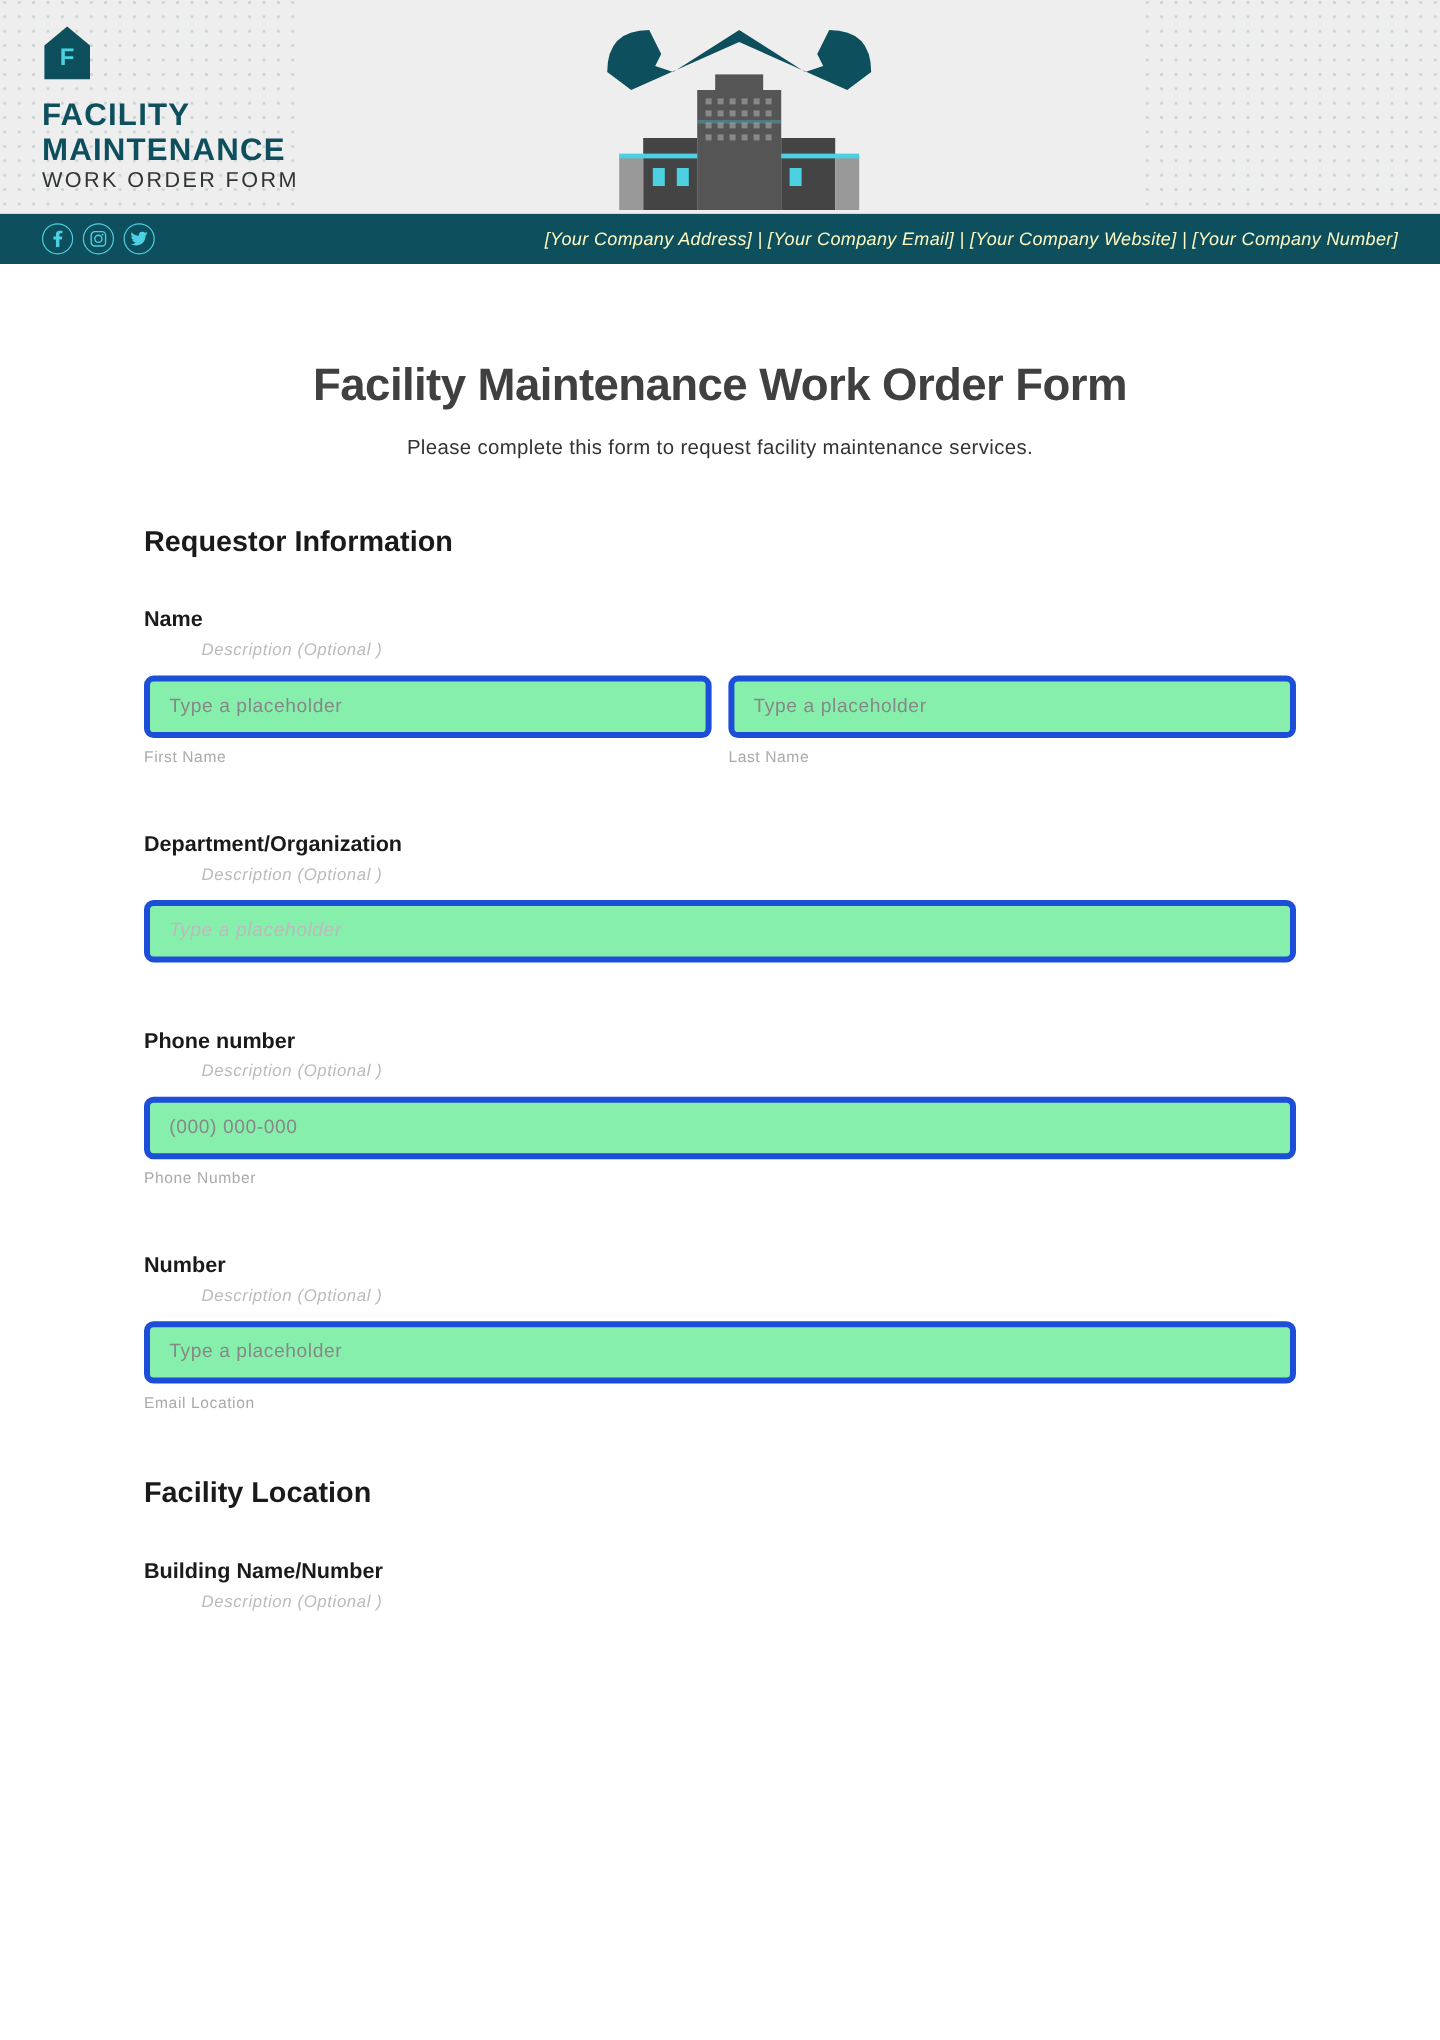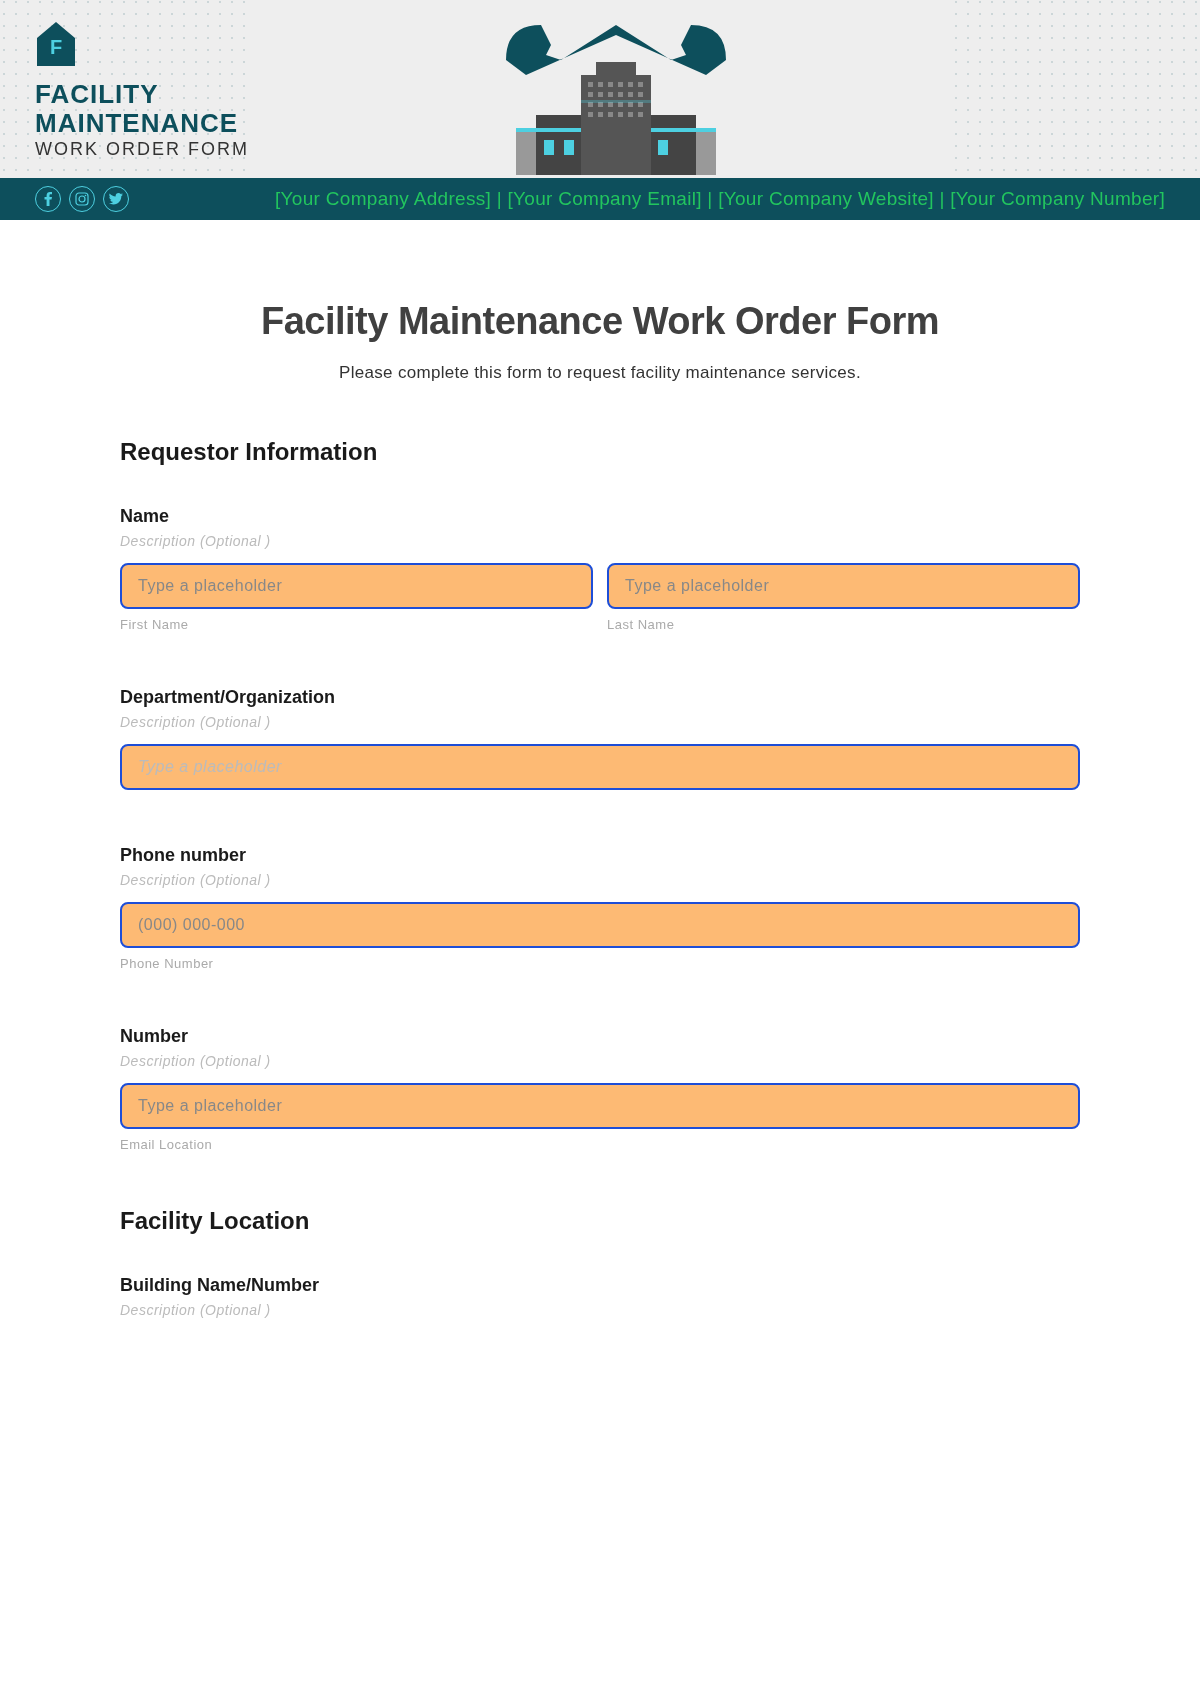--- a/index.html
+++ b/index.html
@@ -78,23 +78,24 @@
       width: 26px;
       height: 26px;
       border: 1.5px solid #4dd0e1;
       border-radius: 50%;
       display: flex;
       align-items: center;
       justify-content: center;
       color: #4dd0e1;
     }
     .company-info {
-      color: #22c55e;
-      font-size: 19px;
+      color: #fef9c3;
+      font-size: 15px;
       letter-spacing: 0.3px;
+      font-style: italic;
     }
     .content {
       padding: 80px 120px 40px 120px;
     }
     .form-title {
       text-align: center;
       font-size: 38px;
       font-weight: 700;
       color: #404040;
       margin-bottom: 20px;
@@ -121,36 +122,37 @@
       font-weight: 700;
       color: #1a1a1a;
       margin-bottom: 6px;
     }
     .field-description {
       font-size: 14px;
       font-style: italic;
       color: #bbb;
       margin-bottom: 14px;
       letter-spacing: 0.5px;
+      margin-left: 48px;
     }
     .field-row {
       display: flex;
       gap: 14px;
     }
     .field-col {
       flex: 1;
     }
     .input-field {
       width: 100%;
       padding: 12px 16px;
-      border: 2px solid #1d4ed8;
+      border: 5px solid #1d4ed8;
       border-radius: 8px;
       font-size: 16px;
       color: #333;
-      background: #fdba74;
+      background: #86efac;
       outline: none;
     }
     .input-field::placeholder {
       color: #888;
       font-style: normal;
       letter-spacing: 0.5px;
     }
     .input-field.italic-placeholder::placeholder {
       font-style: italic;
       color: #bbb;

